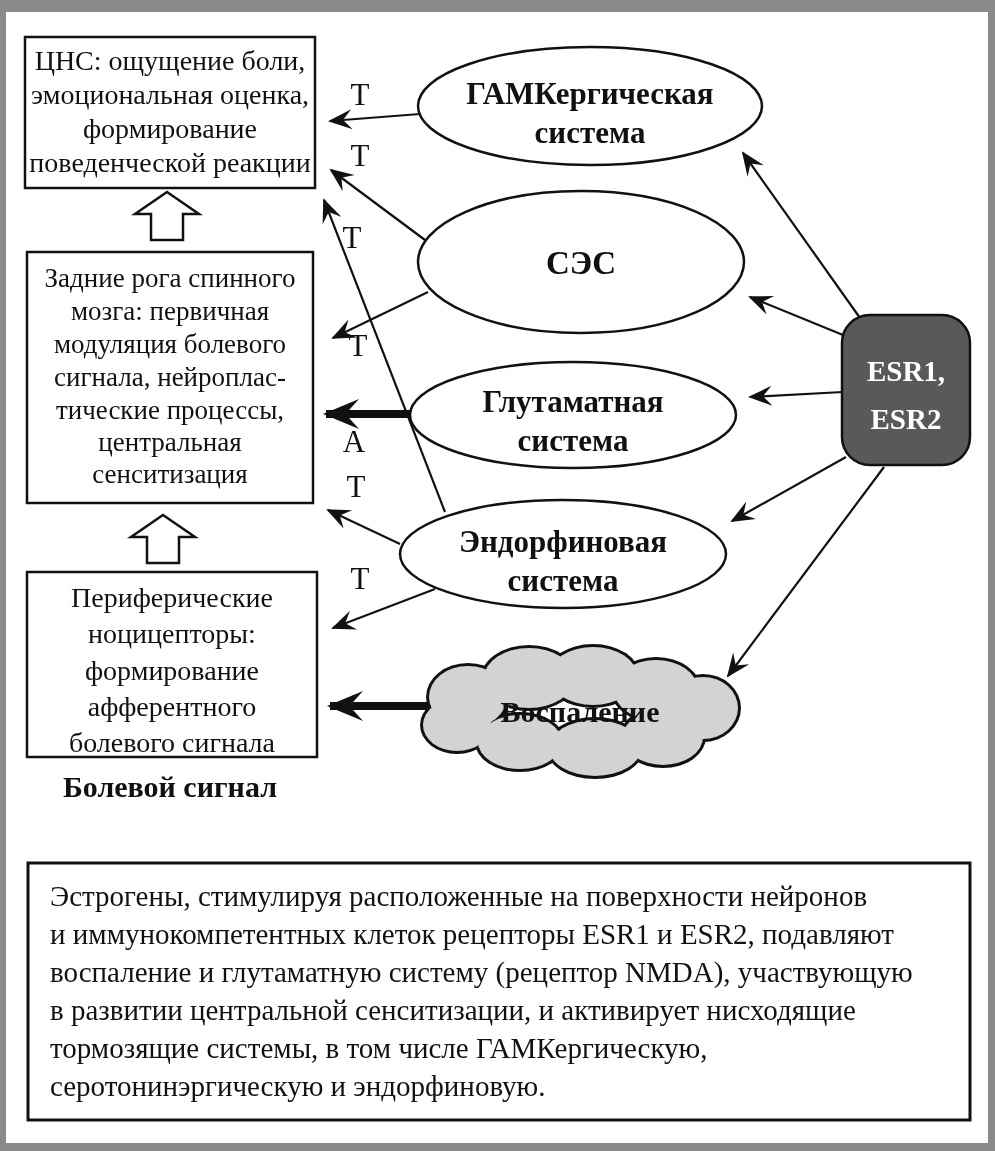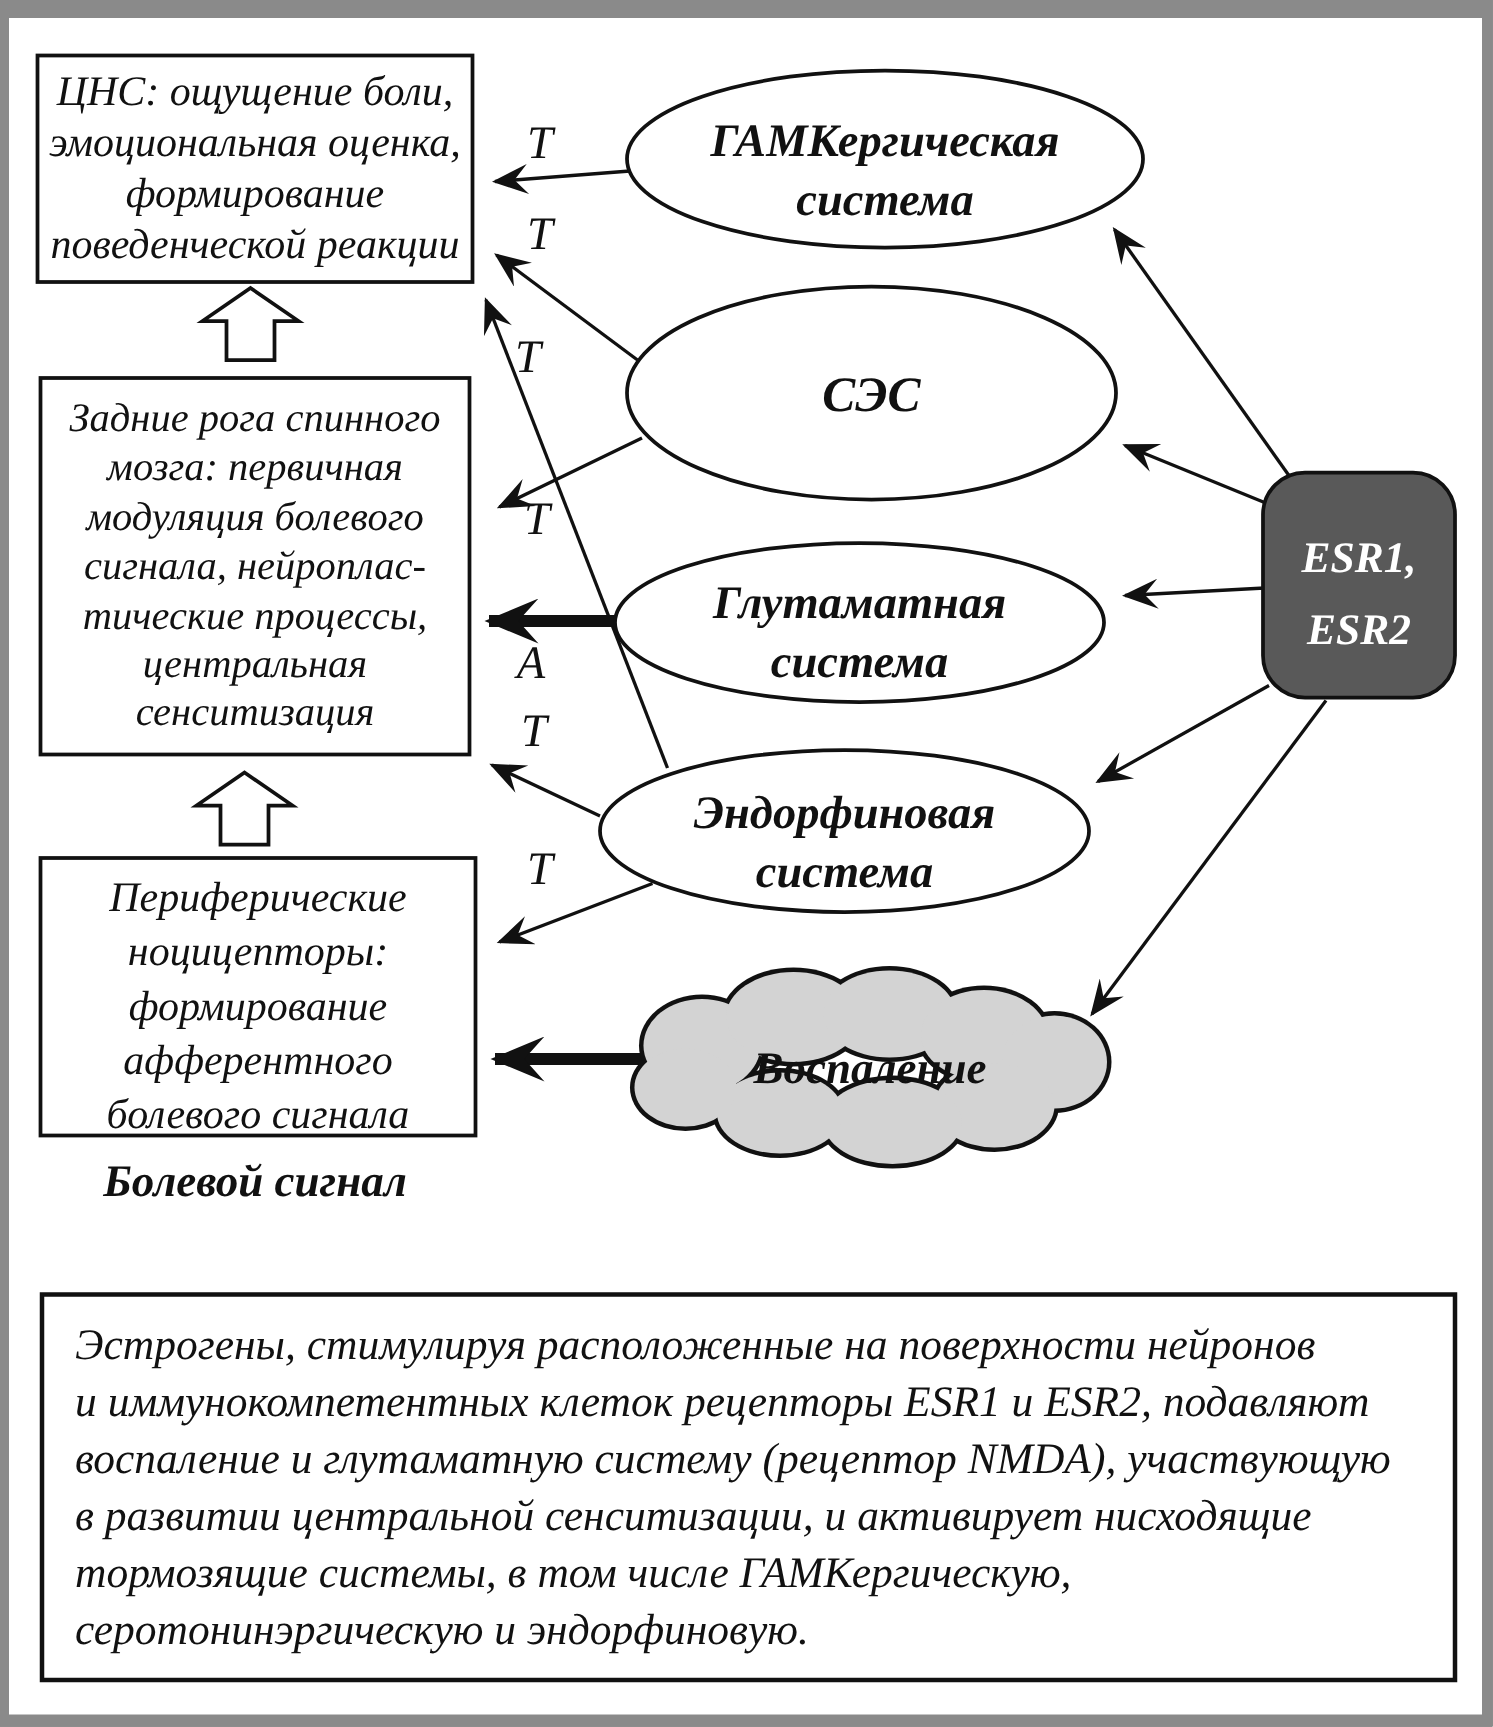--- a/index.html
+++ b/index.html
@@ -1,16 +1,16 @@
 <!DOCTYPE html>
 <html><head>
 <meta charset="utf-8">
 <style>
   html,body{margin:0;padding:0;background:#666;}
-  #stage{width:995px;height:1151px;position:relative;margin:0 auto;font-style:italic;}
+  #stage{width:995px;height:1151px;position:relative;margin:0 auto;}
   svg{display:block;}
   text{font-family:"Liberation Serif","DejaVu Serif",serif;fill:#111;}
   .box-line{font-size:28px;text-anchor:middle;}
   .box-line7{font-size:27px;text-anchor:middle;}
   .node-label{font-size:31px;font-weight:bold;text-anchor:middle;}
   .ses-label{font-size:33px;font-weight:bold;text-anchor:middle;}
   .esr-label{font-size:29px;font-weight:bold;fill:#ffffff;text-anchor:middle;}
   .t-label{font-size:31px;text-anchor:middle;}
   .bold-label{font-size:30px;font-weight:bold;text-anchor:middle;}
   .caption-line{font-size:29px;}

